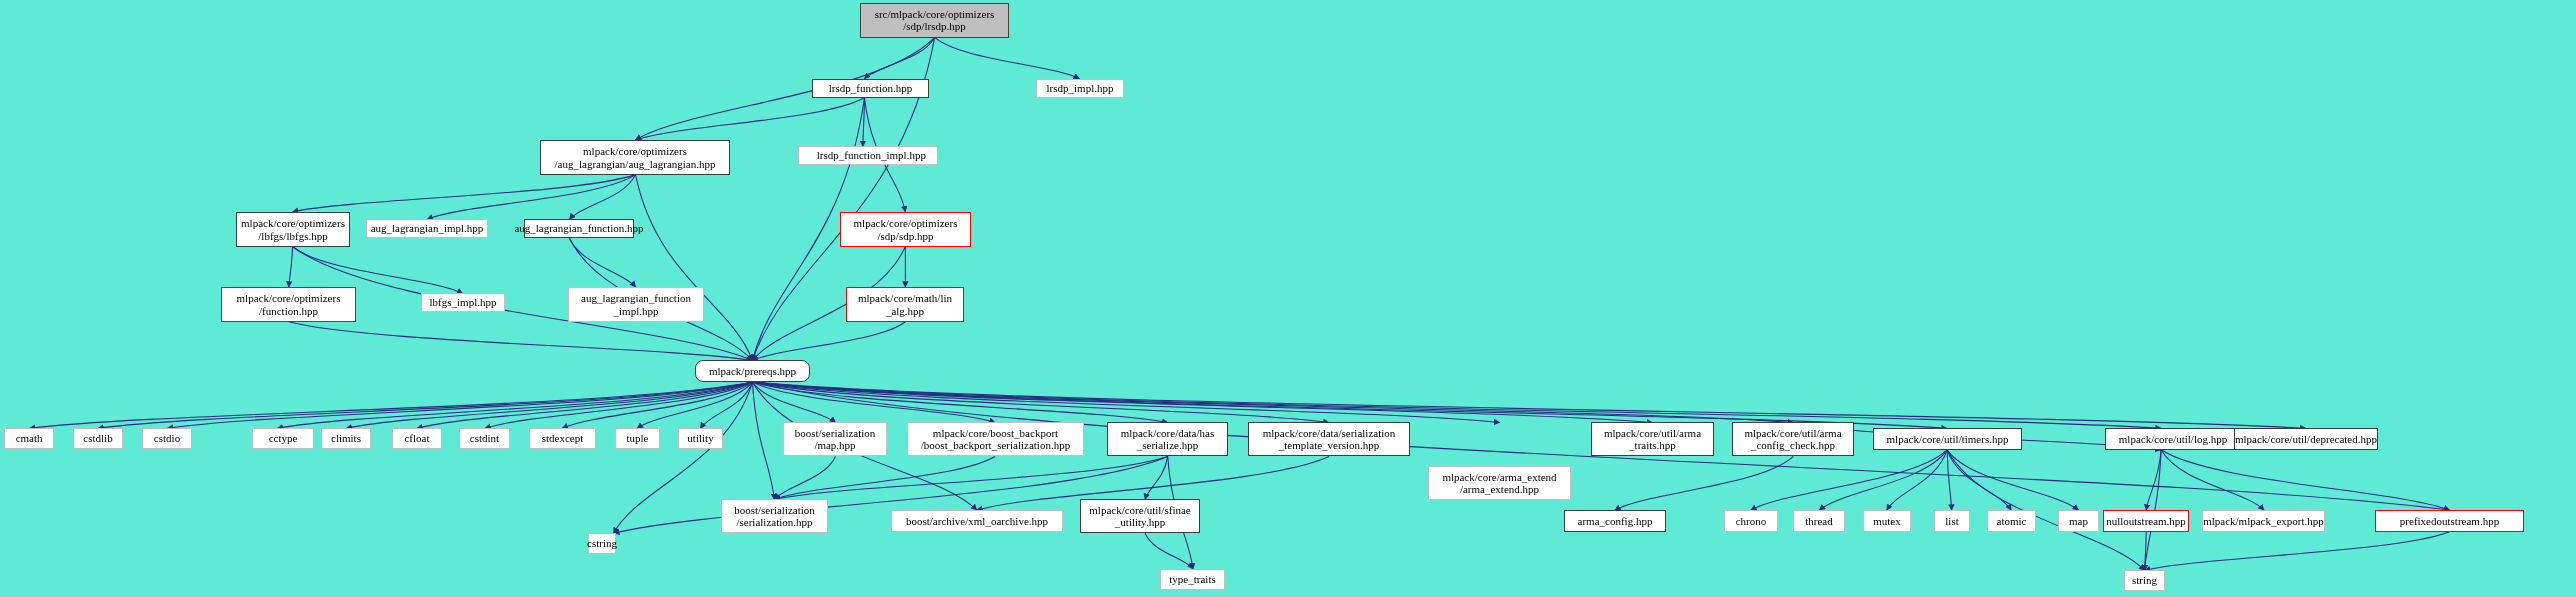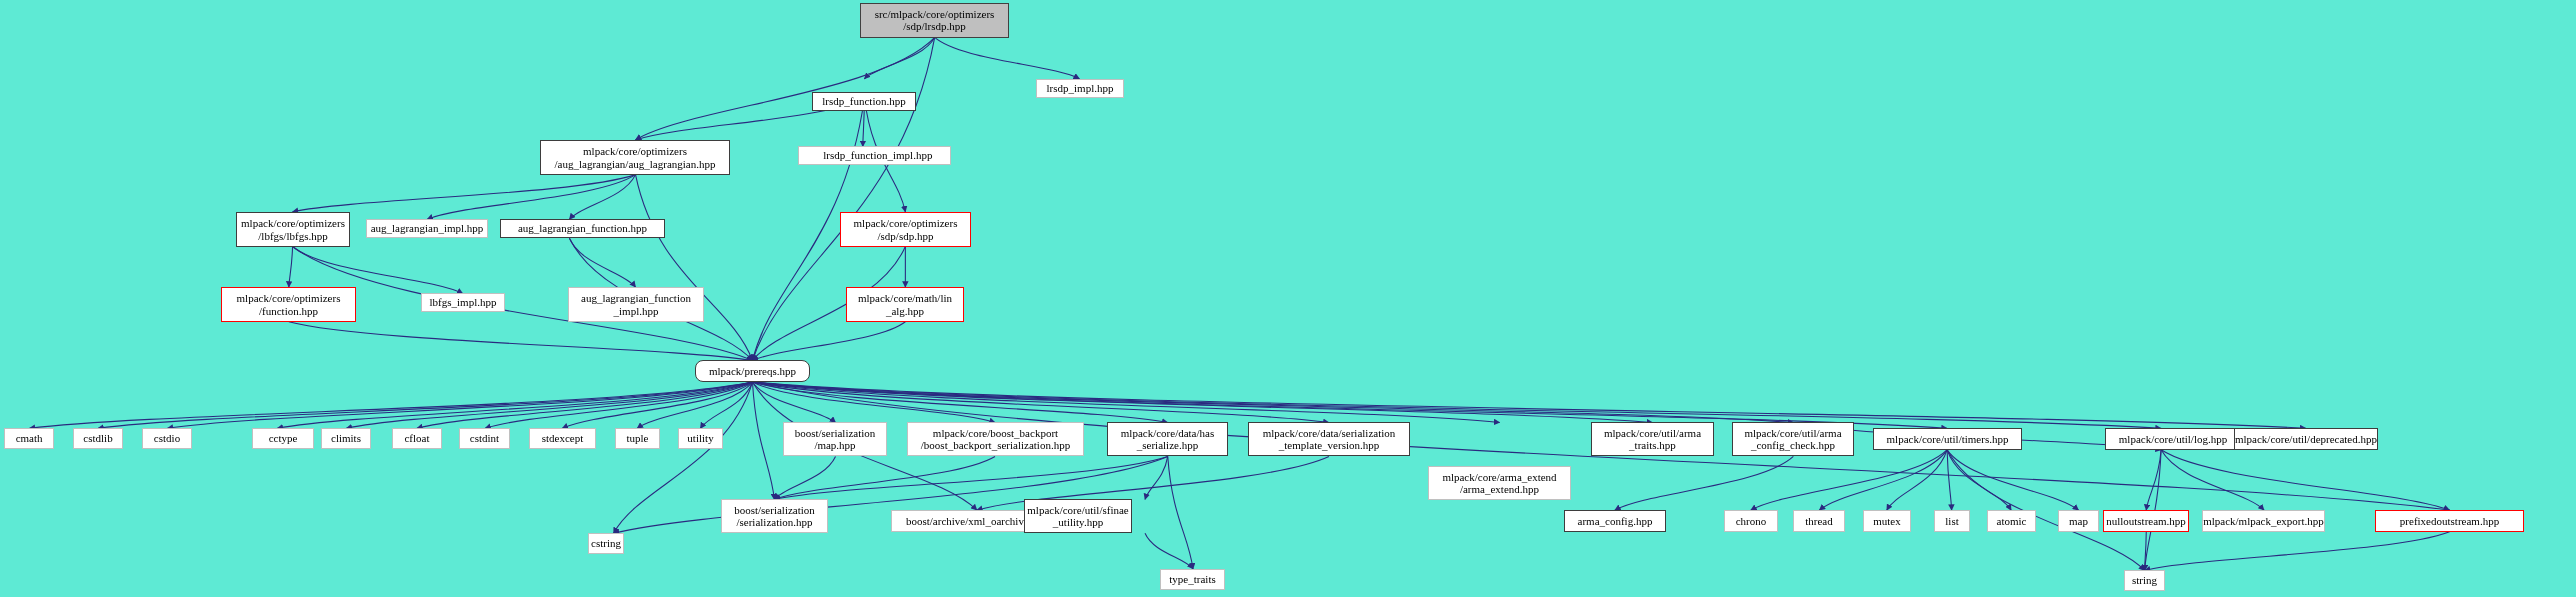--- a/index.html
+++ b/index.html
@@ -90,29 +90,29 @@
         <path d="M 2615 544 C 2637.41 584.15, 2717.09 593.855, 2739.5 617" fill="none" stroke="#2a2a7f" stroke-width="1.3" marker-end="url(#arrow)"></path>
         <path d="M 2615 544 C 2677.82 584.15, 2901.18 592.5, 2964 617" fill="none" stroke="#2a2a7f" stroke-width="1.3" marker-end="url(#arrow)"></path>
         <path d="M 2615 544 C 2611.4 624.3, 2598.6 646, 2595 690" fill="none" stroke="#2a2a7f" stroke-width="1.3" marker-end="url(#arrow)"></path>
         <path d="M 2597 643 C 2596.64 668.85, 2595.36 675.88, 2595 690" fill="none" stroke="#2a2a7f" stroke-width="1.3" marker-end="url(#arrow)"></path>
         <path d="M 2964 643 C 2897.58 668.85, 2661.42 673.3, 2595 690" fill="none" stroke="#2a2a7f" stroke-width="1.3" marker-end="url(#arrow)"></path>
       </g>
   </svg>
   <div id="node-layer">
       <div class="node root" style="left: 860px; top: 2.5px; width: 149px; height: 35px;">src/mlpack/core/optimizers
 /sdp/lrsdp.hpp</div>
-      <div class="node strong" style="left: 812px; top: 92px; width: 104px; height: 19px;">lrsdp_function.hpp</div>
+      <div class="node strong" style="left: 812px; top: 79px; width: 117px; height: 19px;">lrsdp_function.hpp</div>
       <div class="node " style="left: 1036px; top: 79px; width: 88px; height: 19px;">lrsdp_impl.hpp</div>
       <div class="node strong" style="left: 540px; top: 140px; width: 190px; height: 35px;">mlpack/core/optimizers
 /aug_lagrangian/aug_lagrangian.hpp</div>
-      <div class="node " style="left: 798px; top: 146px; width: 153px; height: 19px; padding-left: 10px;">lrsdp_function_impl.hpp</div>
+      <div class="node " style="left: 798px; top: 146px; width: 140px; height: 19px; padding-left: 10px;">lrsdp_function_impl.hpp</div>
       <div class="node strong" style="left: 236px; top: 212px; width: 114px; height: 35px;">mlpack/core/optimizers
 /lbfgs/lbfgs.hpp</div>
       <div class="node " style="left: 366px; top: 219px; width: 122px; height: 19px;">aug_lagrangian_impl.hpp</div>
-      <div class="node strong" style="left: 500px; top: 219px; width: 165px; height: 19px;">aug_lagrangian_function.hpp</div>
+      <div class="node strong" style="left: 524px; top: 219px; width: 110px; height: 19px;">aug_lagrangian_function.hpp</div>
       <div class="node red" style="left: 840px; top: 212px; width: 131px; height: 35px;">mlpack/core/optimizers
 /sdp/sdp.hpp</div>
       <div class="node red" style="left: 221px; top: 287px; width: 135px; height: 35px;">mlpack/core/optimizers
 /function.hpp</div>
       <div class="node " style="left: 421px; top: 293px; width: 84px; height: 19px;">lbfgs_impl.hpp</div>
       <div class="node " style="left: 568px; top: 287px; width: 136px; height: 35px;">aug_lagrangian_function
 _impl.hpp</div>
       <div class="node red" style="left: 846px; top: 287px; width: 118px; height: 35px;">mlpack/core/math/lin
 _alg.hpp</div>
       <div class="node strong" style="left: 695px; top: 360px; width: 115px; height: 21.5px; border-radius: 8px;">mlpack/prereqs.hpp</div>
@@ -139,30 +139,30 @@
       <div class="node strong" style="left: 1591px; top: 422px; width: 123px; height: 34px;">mlpack/core/util/arma
 _traits.hpp</div>
       <div class="node strong" style="left: 1732px; top: 422px; width: 122px; height: 34px;">mlpack/core/util/arma
 _config_check.hpp</div>
       <div class="node strong" style="left: 1873px; top: 428px; width: 149px; height: 21.5px;">mlpack/core/util/timers.hpp</div>
       <div class="node strong" style="left: 2105px; top: 428px; width: 136px; height: 21.5px;">mlpack/core/util/log.hpp</div>
       <div class="node strong" style="left: 2234px; top: 428px; width: 144px; height: 21.5px;">mlpack/core/util/deprecated.hpp</div>
       <div class="node " style="left: 721px; top: 499px; width: 107px; height: 34px;">boost/serialization
 /serialization.hpp</div>
       <div class="node " style="left: 891px; top: 510px; width: 172px; height: 21.5px;">boost/archive/xml_oarchive.hpp</div>
-      <div class="node strong" style="left: 1024px; top: 499px; width: 108px; height: 34px;">mlpack/core/util/sfinae
+      <div class="node strong" style="left: 1080px; top: 499px; width: 120px; height: 34px;">mlpack/core/util/sfinae
 _utility.hpp</div>
       <div class="node strong" style="left: 1564px; top: 510px; width: 102px; height: 21.5px;">arma_config.hpp</div>
       <div class="node " style="left: 1724px; top: 510px; width: 54px; height: 21.5px;">chrono</div>
       <div class="node " style="left: 1793px; top: 510px; width: 52px; height: 21.5px;">thread</div>
       <div class="node " style="left: 1863px; top: 510px; width: 48px; height: 21.5px;">mutex</div>
       <div class="node " style="left: 1934px; top: 510px; width: 36px; height: 21.5px;">list</div>
       <div class="node " style="left: 1987px; top: 510px; width: 49px; height: 21.5px;">atomic</div>
       <div class="node " style="left: 2058px; top: 510px; width: 41px; height: 21.5px;">map</div>
       <div class="node red" style="left: 2103px; top: 510px; width: 86px; height: 21.5px;">nulloutstream.hpp</div>
       <div class="node " style="left: 2202px; top: 510px; width: 123px; height: 21.5px;">mlpack/mlpack_export.hpp</div>
       <div class="node red" style="left: 2375px; top: 510px; width: 149px; height: 21.5px;">prefixedoutstream.hpp</div>
-      <div class="node " style="left: 588px; top: 533px; width: 36px; height: 20.7px;">cstring</div>
+      <div class="node " style="left: 588px; top: 533px; width: 28px; height: 20.7px;">cstring</div>
       <div class="node " style="left: 1160px; top: 569px; width: 65px; height: 20.7px;">type_traits</div>
       <div class="node " style="left: 2124px; top: 570px; width: 41px; height: 20.7px;">string</div>
     </div>
 </div>
 
 
 </body></html>

